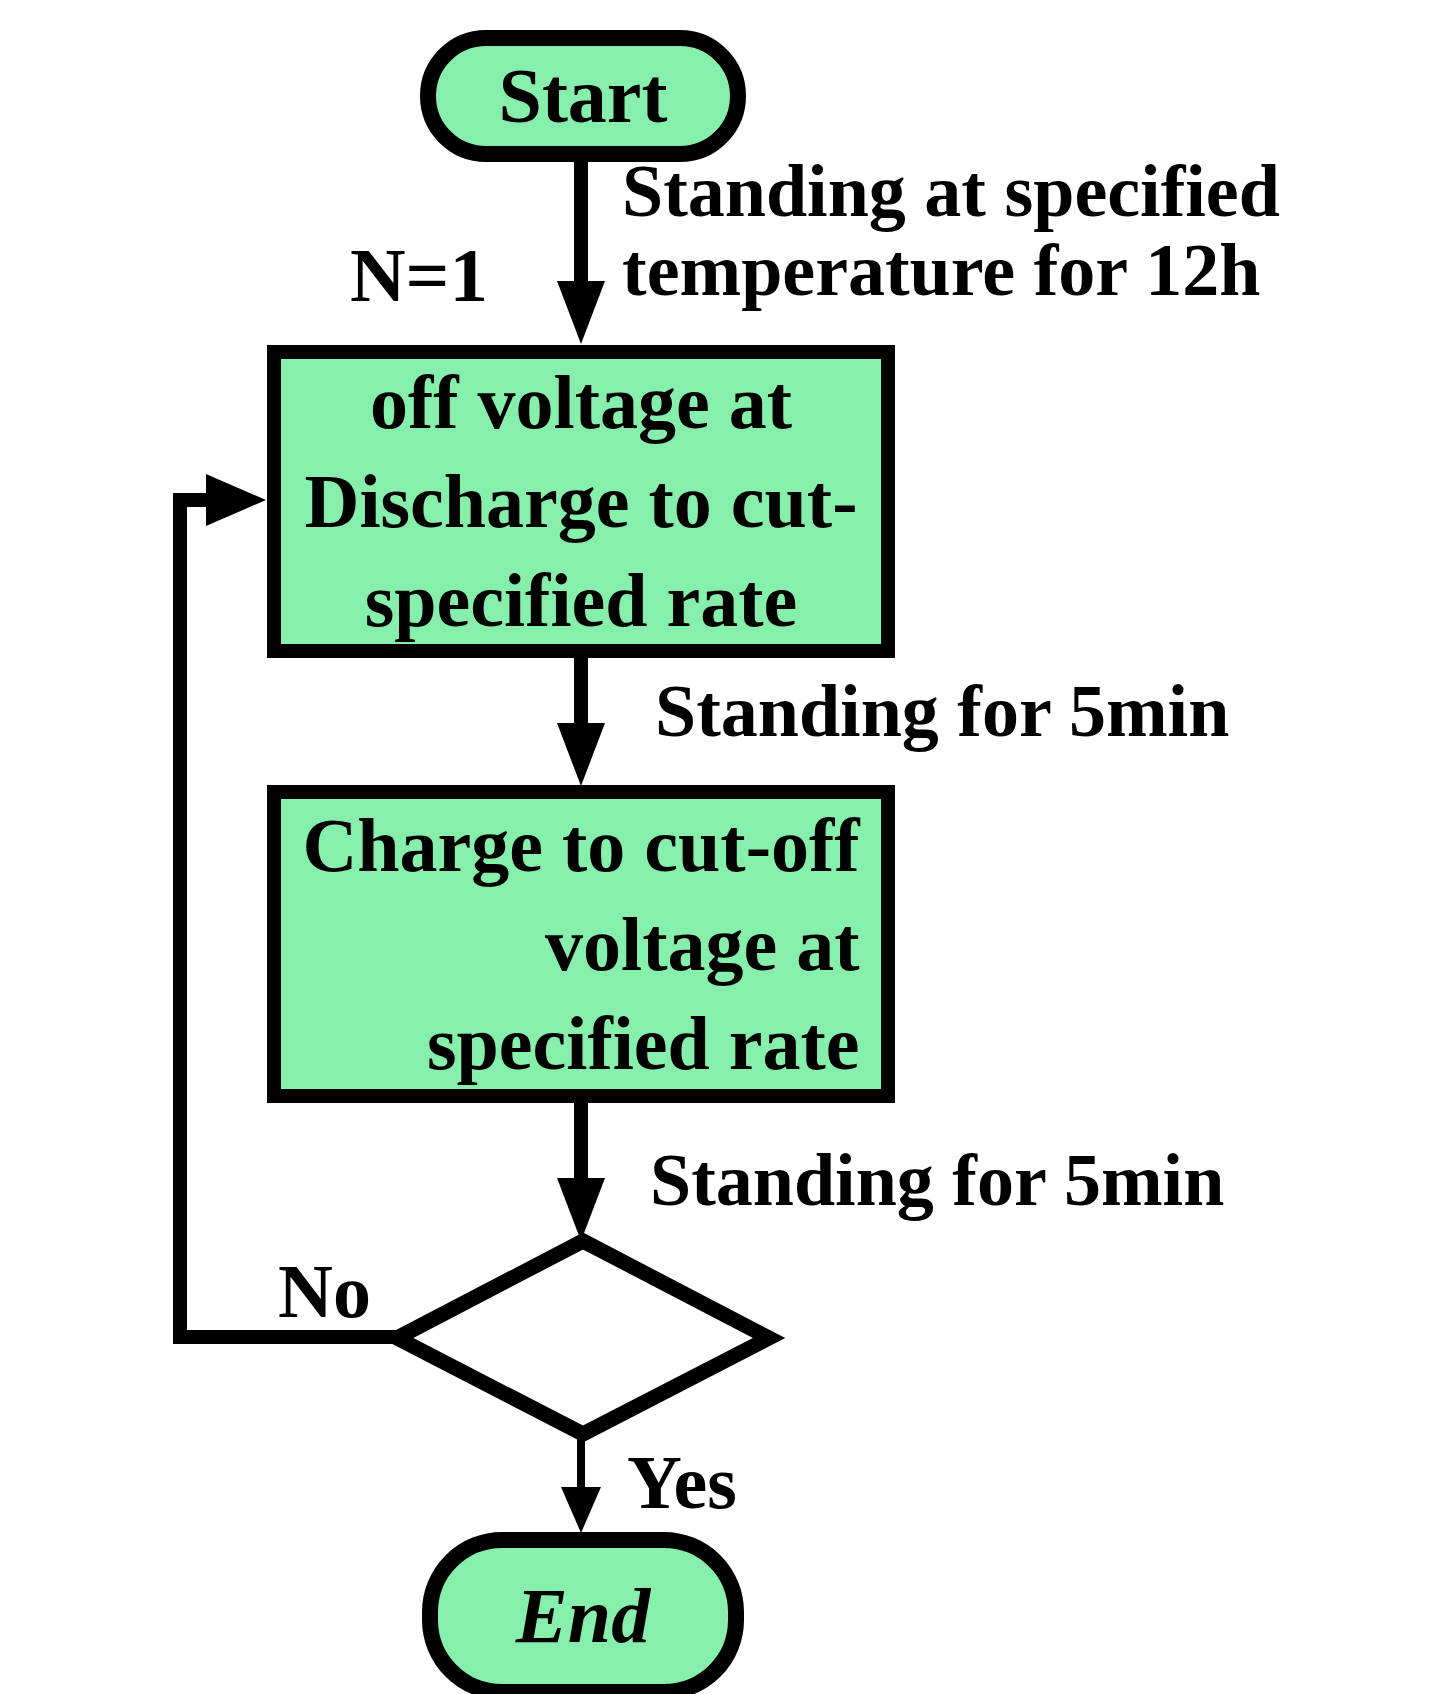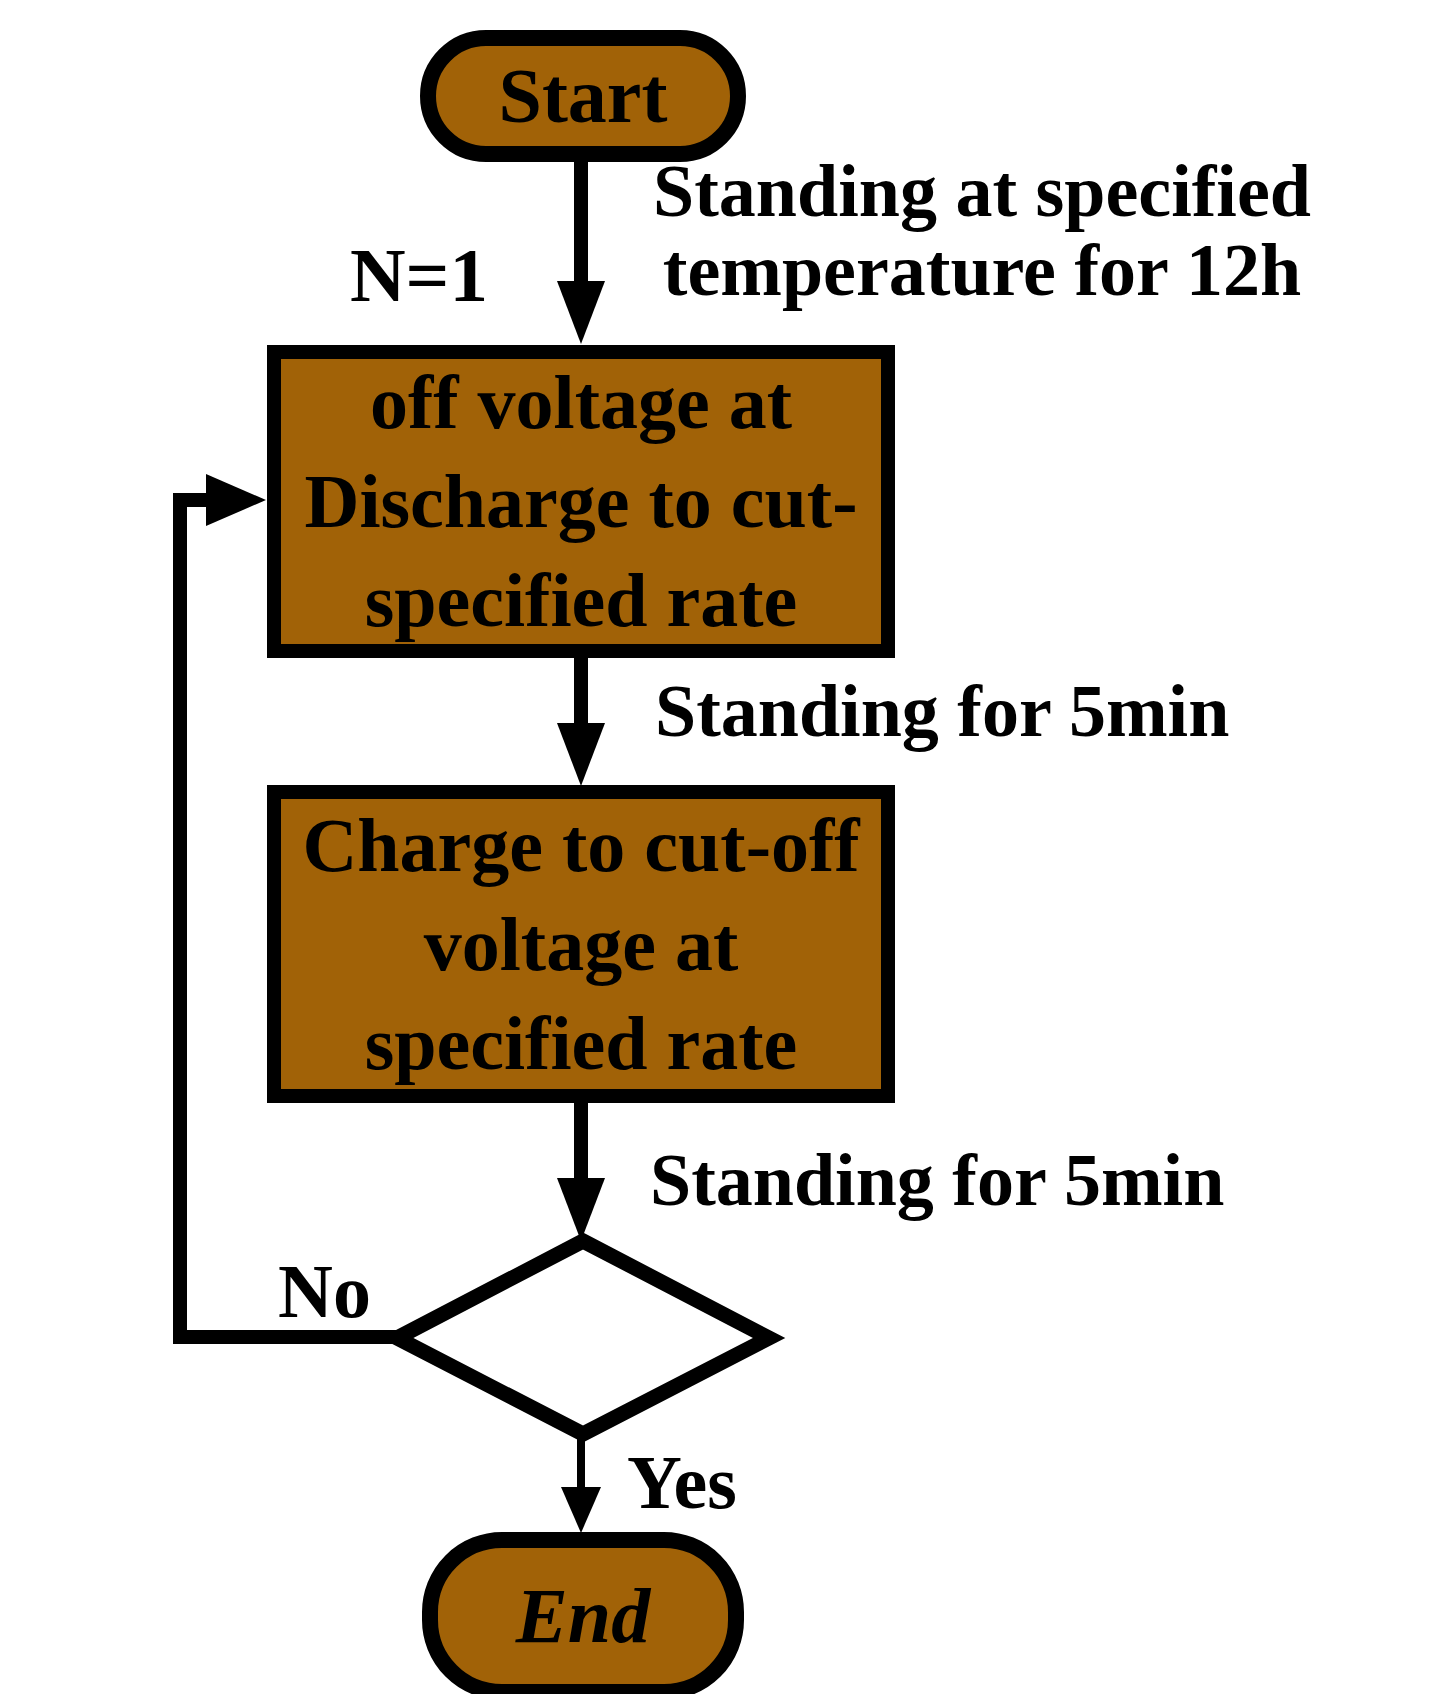--- a/index.html
+++ b/index.html
@@ -13,21 +13,21 @@
     height: 1694px;
     background: #ffffff;
     font-family: "Liberation Serif", "DejaVu Serif", serif;
     font-weight: bold;
     color: #000000;
     overflow: hidden;
   }
   .node {
     position: absolute;
     box-sizing: border-box;
-    background: #a16207;
+    background: #86efac;
     border: 14px solid #000000;
     display: flex;
     align-items: center;
     justify-content: center;
     text-align: center;
   }
   .terminator {
     border-width: 16px;
     border-radius: 80px;
     font-size: 78px;
@@ -36,21 +36,21 @@
     font-size: 76px;
     line-height: 99px;
   }
   .label {
     position: absolute;
     white-space: nowrap;
     font-size: 75px;
     line-height: 1.05;
   }
   .label.center {
-    text-align: center;
+    text-align: left;
   }
   #connector-layer {
     position: absolute;
     left: 0;
     top: 0;
     width: 1446px;
     height: 1694px;
   }
   #decision-text {
     position: absolute;
@@ -103,21 +103,21 @@
   <div class="node process" style="left:267px; top:345px; width:628px; height:313px;">
     <div>
       <div>off voltage at</div>
       <div>Discharge to cut-</div>
       <div>specified rate</div>
     </div>
   </div>
 
   <div class="label" style="left:655px; top:673px; font-size:74px;">Standing for 5min</div>
 
-  <div class="node process" style="left:267px; top:785px; width:628px; height:318px;">
+  <div class="node process" style="left:267px; top:785px; width:628px; height:318px;text-align:right;">
     <div>
       <div>Charge to cut-off</div>
       <div>voltage at</div>
       <div>specified rate</div>
     </div>
   </div>
 
   <div class="label" style="left:650px; top:1142px; font-size:74px;">Standing for 5min</div>
 
 

